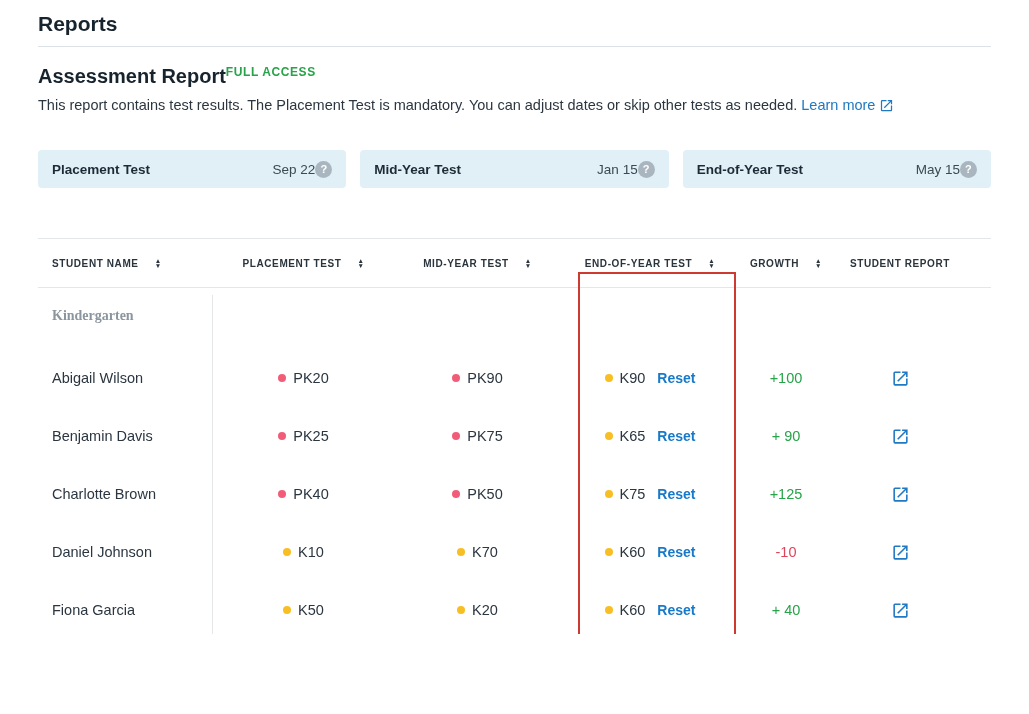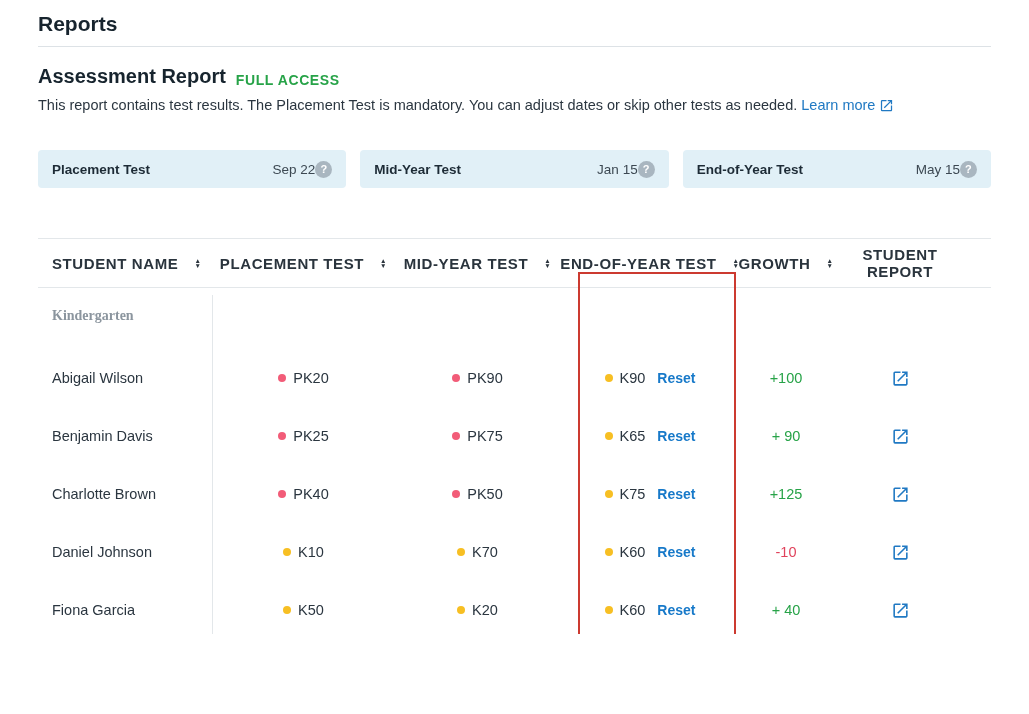--- a/index.html
+++ b/index.html
@@ -12,41 +12,41 @@
   h1.page-title { padding-top:12px; font-size:21px; font-weight:700; color:#17242e; }
 
   
   .tabs { margin-top:16px; display:flex; align-items:center; gap:30px; padding:0 14px; height:30px; }
   .tab { position:relative; font-size:13px; color:#1d84a5; text-decoration:none; cursor:pointer; white-space:nowrap; }
   .tab.active { color:#333e47; }
   .tab-annot { position:absolute; left:-14px; right:-14px; top:-13px; bottom:-13px; border:2px solid #cc3a30; pointer-events:none; }
   .divider { margin-top:10px; border-bottom:1px solid #dde2e6; }
 
   
-  .report-head { margin-top:18px; display:flex; align-items:flex-start; gap:10px; }
+  .report-head { margin-top:18px; display:flex; align-items:flex-start; }
   h2.report-title { font-size:20px; font-weight:700; color:#17242e; }
-  .badge { margin-top:7px; font-size:14px; font-weight:700; letter-spacing:.6px; color:#27a348;text-align:center; }
+  .badge { margin-top:0; font-size:12px; font-weight:700; letter-spacing:.6px; color:#27a348;text-align:center; }
 
   
   .desc { margin-top:9px; font-size:14.5px; color:#2b3640; }
   .learn { color:#2079c3; text-decoration:none; cursor:pointer;margin-top:12px; }
   .ext-ico { display:inline-block; vertical-align:-3px; margin-left:4px; }
 
   
   .cards { margin-top:34px; display:flex; gap:14px; }
   .card { flex:1; height:38px; background:#e1f0f7; border-radius:4px; display:flex; align-items:center; justify-content:space-between; padding:0 14px; }
   .card-name { font-size:13.5px; font-weight:700; color:#1d2b36; }
   .card-right { display:flex; align-items:center; font-size:13.5px; color:#3c4852; }
   .q-ico { width:17px; height:17px; border-radius:50%; background:#a9b6c0; color:#fff; font-size:11px; font-weight:700; display:inline-flex; align-items:center; justify-content:center; cursor:pointer; }
 
   
   .table-wrap { margin-top:50px; position:relative; }
   .grid-row { display:grid; grid-template-columns:174px 183px 165px 180px 92px 136px; align-items:center; }
   .thead { height:50px; border-top:1px solid #e3e7ea; border-bottom:1px solid #e3e7ea; }
-  .th { font-size:15px; font-weight:700; letter-spacing:.6px; color:#2a343d; text-align:center; display:flex; align-items:center; justify-content:center; gap:16px; cursor:pointer; }
+  .th { font-size:10px; font-weight:700; letter-spacing:.6px; color:#2a343d; text-align:center; display:flex; align-items:center; justify-content:center; gap:16px; cursor:pointer; }
   .th.first { justify-content:flex-start; padding-left:14px; }
   .sort { display:inline-flex; flex-direction:column; line-height:5px; font-size:6.5px; color:#2a343d; }
   .sort::before { content:"▲"; }
   .sort::after { content:"▼"; }
 
   .group-row { height:56px; display:flex; align-items:center; padding-left:14px; font-size:14px; font-weight:700; color:#8b959e;font-family:Liberation Serif, serif; }
 
   .trow { height:58px; }
   .cell { display:flex; align-items:center; justify-content:center; font-size:14.5px; color:#2b3640;margin-top:10px; }
   .cell.name { justify-content:flex-start; padding-left:14px; }

